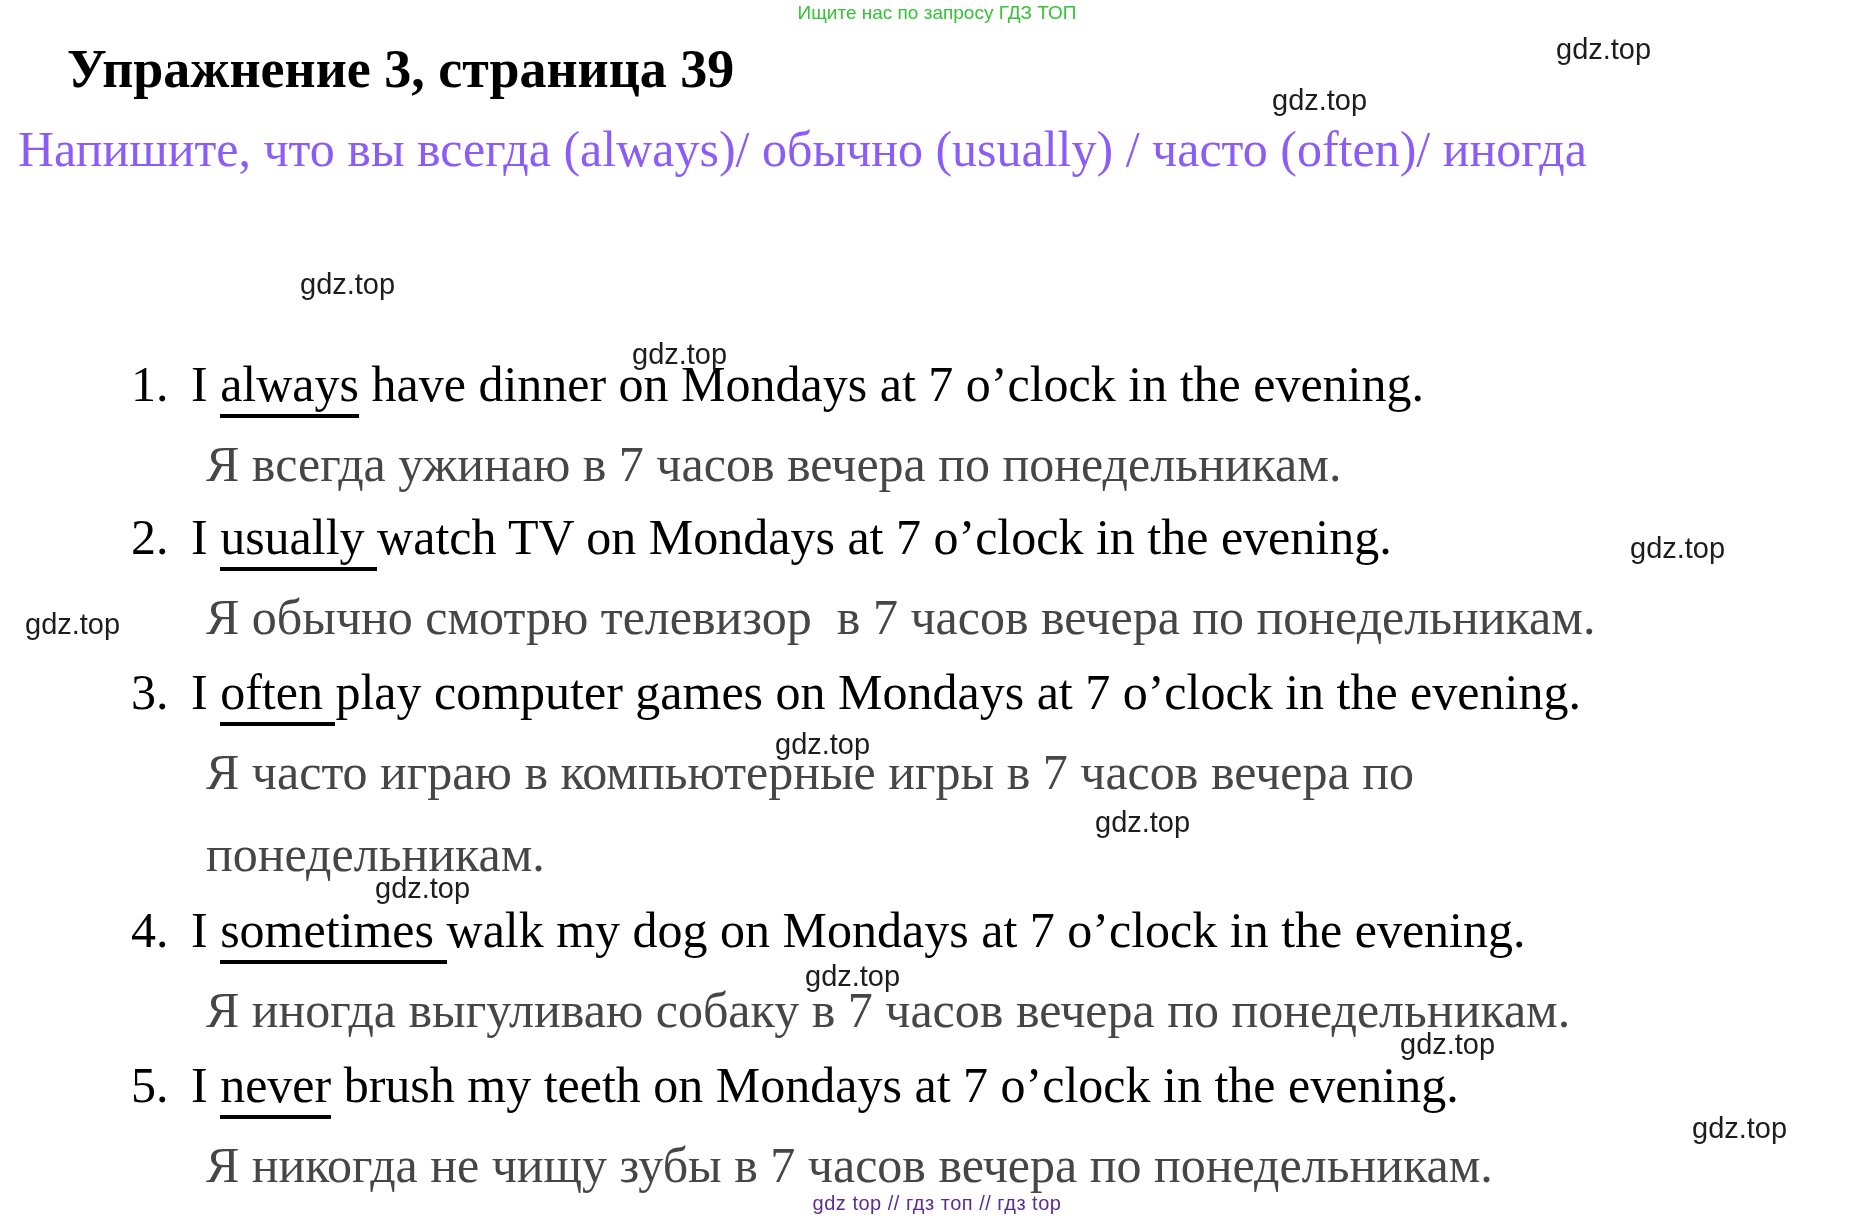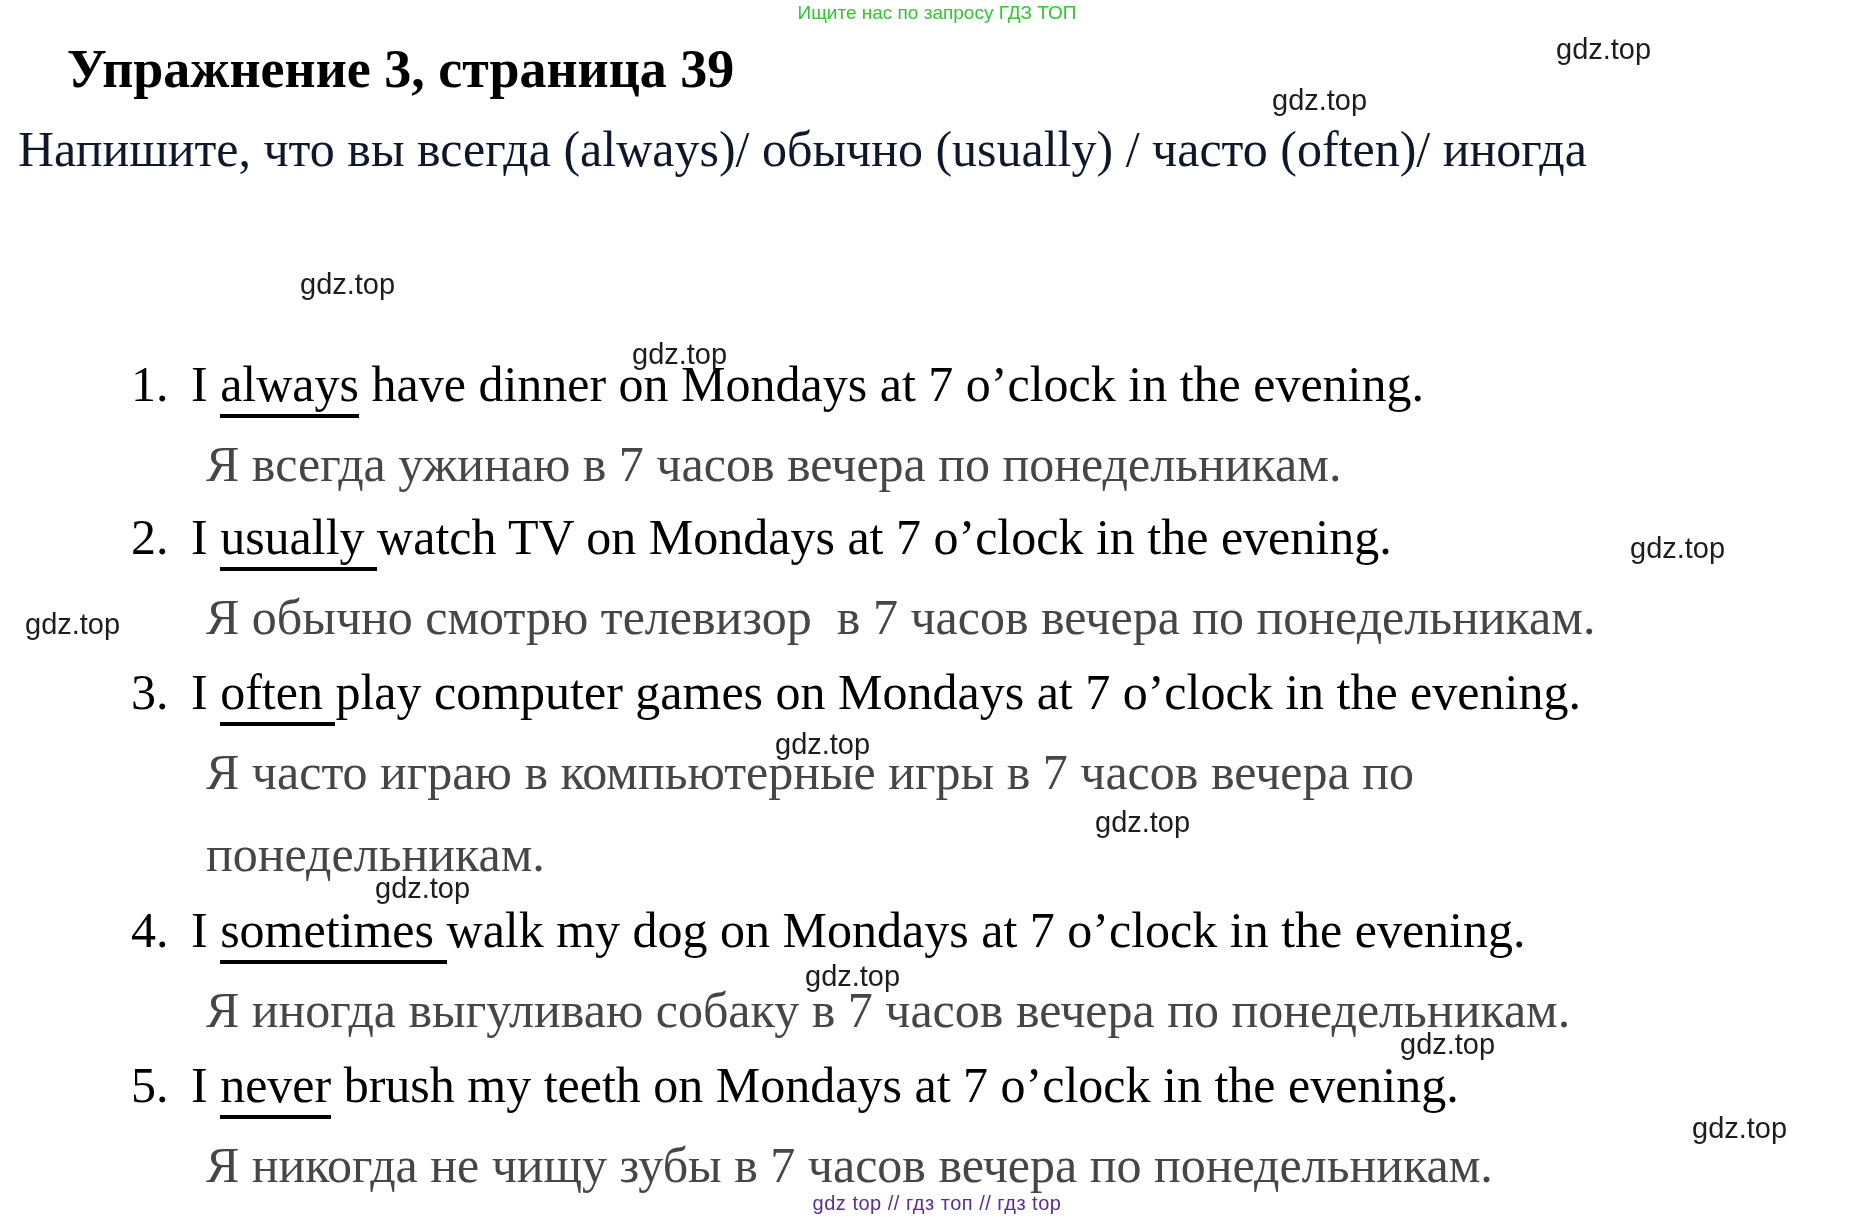--- a/index.html
+++ b/index.html
@@ -27,21 +27,21 @@
     font-size: 54px;
     font-weight: bold;
     color: #000000;
     white-space: pre;
     margin-left: 47px;
   }
   .task-line {
     position: absolute;
     left: 18px;
     font-size: 50px;
-    color: #0f172a;
+    color: #8b5cf6;
     white-space: pre;
   }
   .line {
     position: absolute;
     font-size: 50px;
     white-space: pre;
     line-height: 1.1;
     margin-left: 46px;
   }
   .en { left: 85px; color: #000000; }

